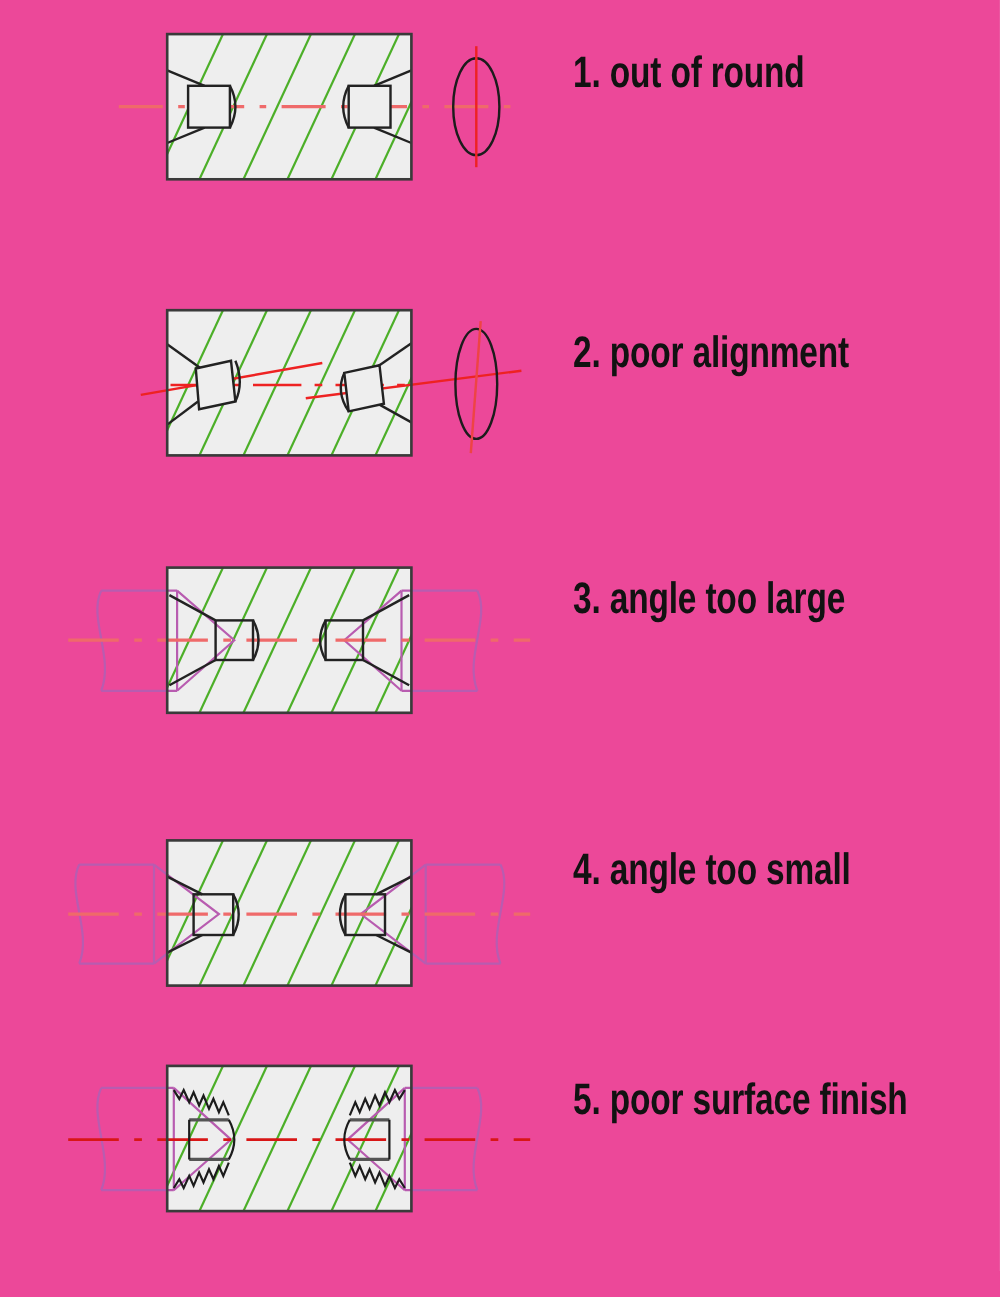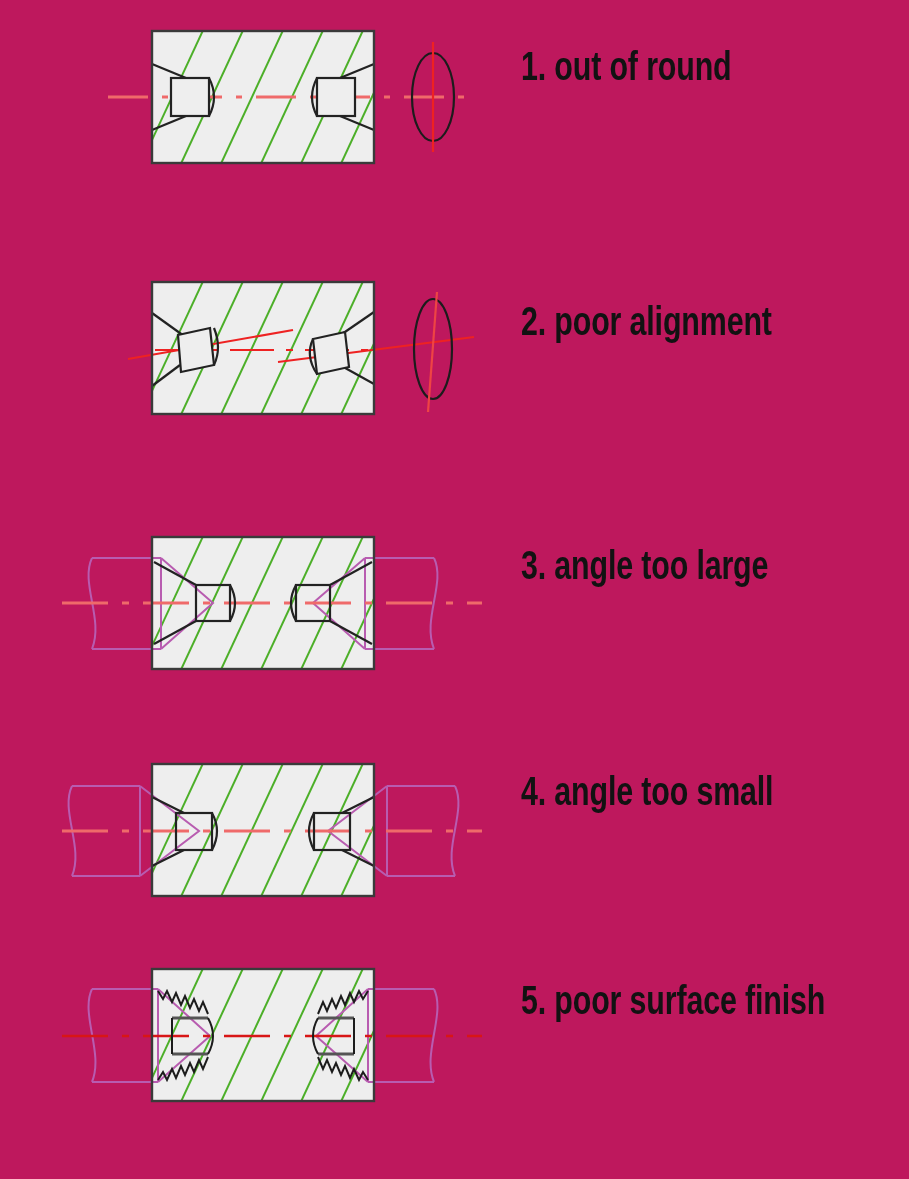--- a/index.html
+++ b/index.html
@@ -4,21 +4,21 @@
 <style>
   html, body {
     margin: 0;
     padding: 0;
     background: #ebebeb;
   }
   #page {
     position: relative;
     width: 909px;
     height: 1179px;
-    background: #be185d;
+    background: #ec4899;
     overflow: hidden;
     font-family: "Liberation Sans", sans-serif;
   }
   .row {
     position: absolute;
     left: 0;
     width: 909px;
   }
   .row-figure {
     position: absolute;
@@ -128,21 +128,21 @@
       <rect x="152" y="30" width="222" height="132" fill="none" stroke="#3a3a3a" stroke-width="2.4"></rect>
 
       <g>
         <ellipse cx="433" cy="97" rx="19" ry="50" fill="none" stroke="#1c1c1c" stroke-width="2.2"></ellipse>
         <line x1="437" y1="40" x2="428" y2="160" stroke="#ee4444" stroke-width="2.2"></line>
       </g>
     </svg>
     <div class="row-label" style="left:521px;top:49px;">2. poor alignment</div>
   </div>
 
-  <div class="row" style="top:501px;height:248px;">
+  <div class="row" style="top:480px;height:248px;">
     <svg class="row-figure" width="909" height="248" viewBox="0 0 909 248">
       <defs>
         <clipPath id="clipBody3">
             <rect x="152" y="36" width="222" height="132"></rect>
           </clipPath>
       </defs>
       <rect x="152" y="36" width="222" height="132" fill="#eeeeee"></rect>
       <g clip-path="url(#clipBody3)" stroke="#4caf28" stroke-width="2">
         <line x1="132" y1="188" x2="212" y2="16"></line>
         <line x1="172" y1="188" x2="252" y2="16"></line>

